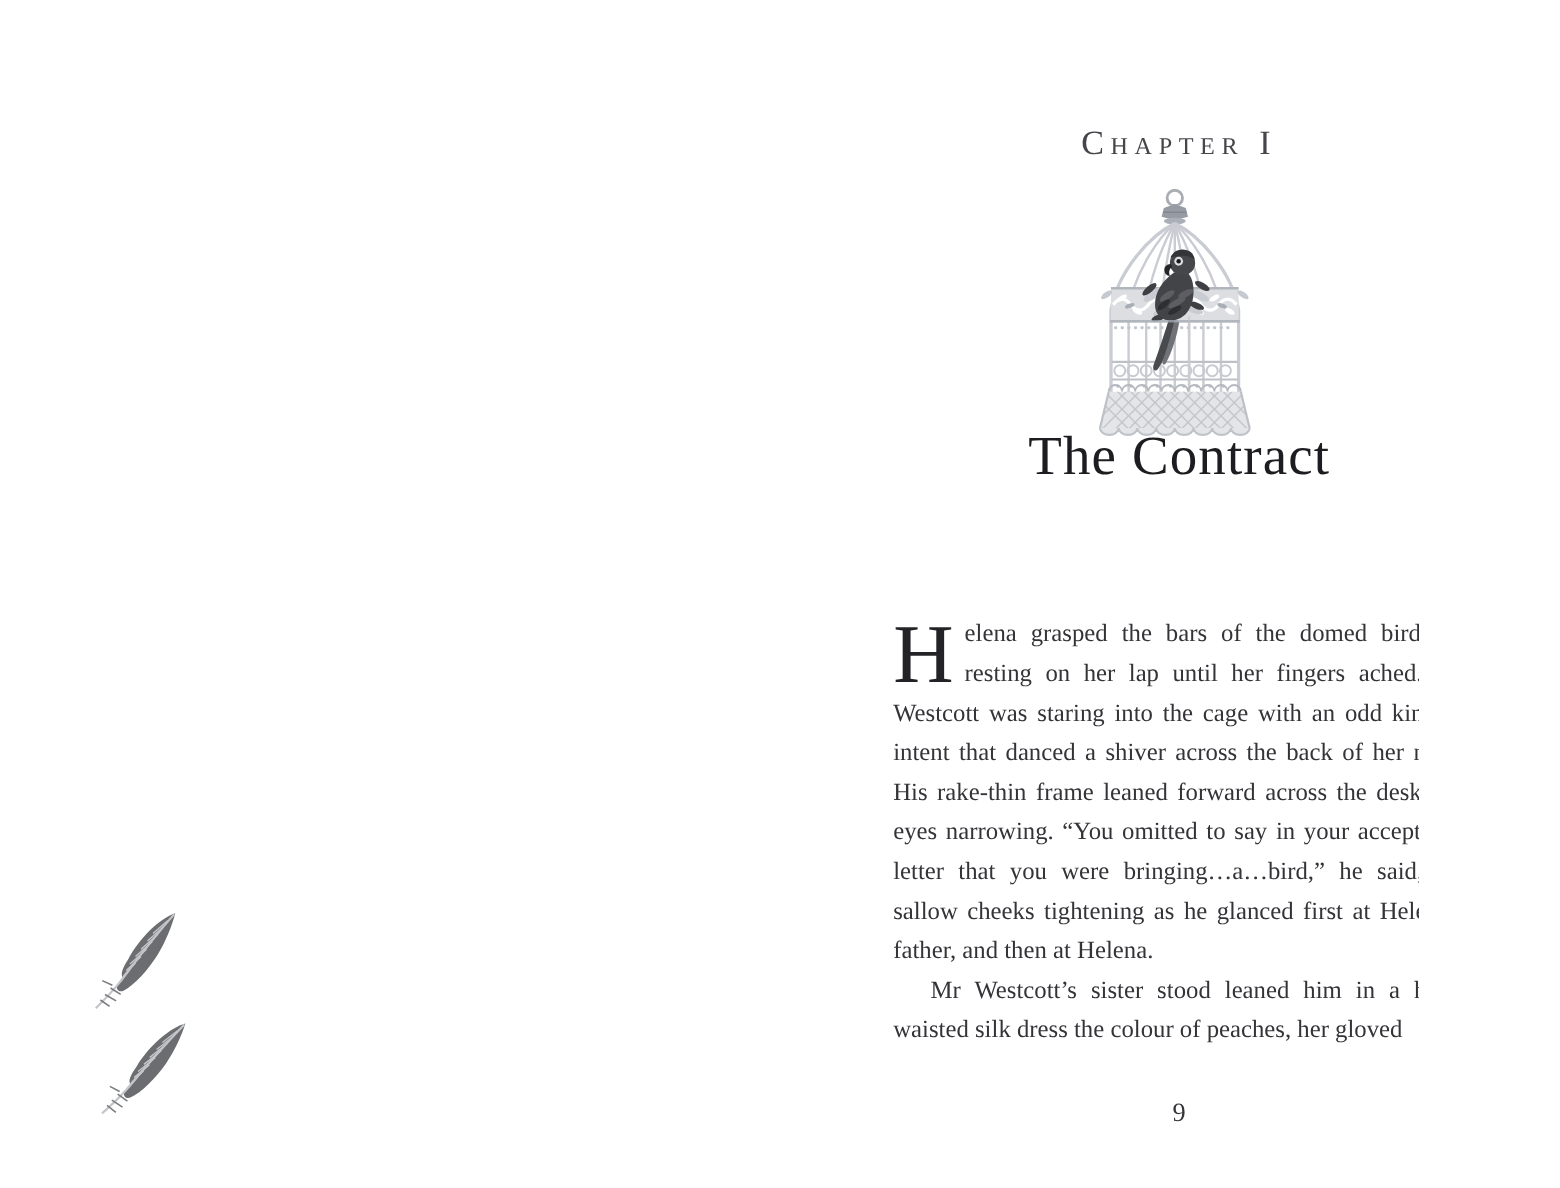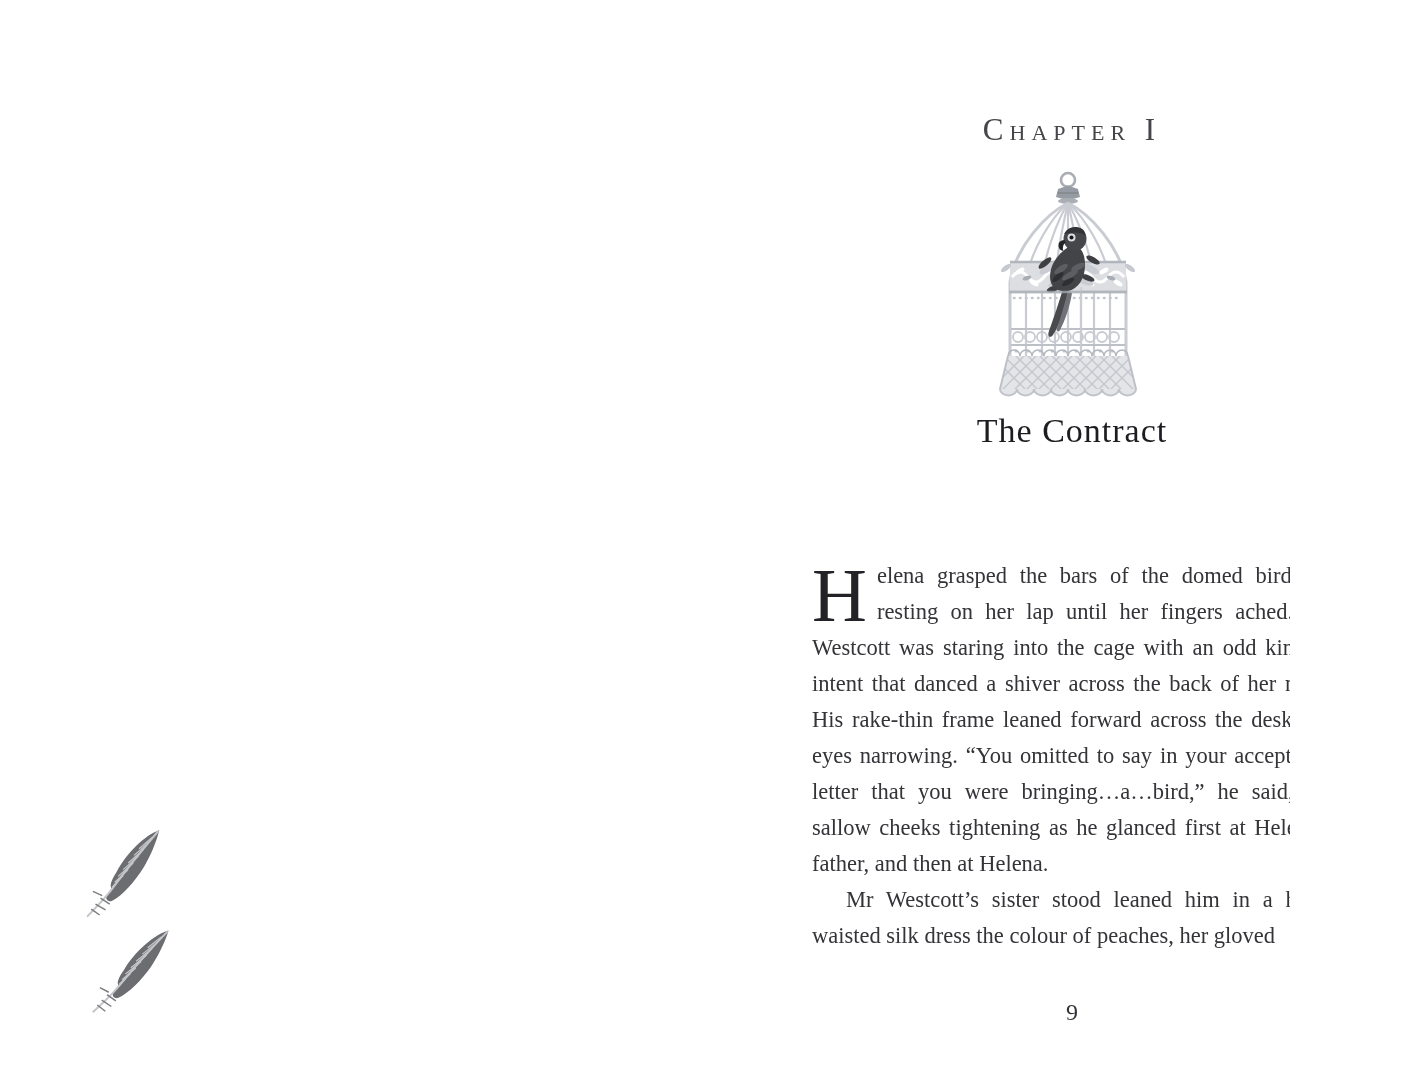--- a/index.html
+++ b/index.html
@@ -6,22 +6,22 @@
   body{width:1418px;height:1080px;font-family:"Liberation Serif","DejaVu Serif",serif;}
   .spread{position:relative;width:1290px;height:1080px;background:#ffffff;overflow:hidden;}
   .page{position:absolute;top:0;height:1080px;background:#ffffff;}
   .page-left{left:0;width:709px;}
   .page-right{left:709px;width:709px;}
 
   
   .chapter-label{position:absolute;left:103px;top:112px;width:520px;text-align:center;
     font-variant:small-caps;font-size:31px;letter-spacing:6px;color:#45454a;}
   .birdcage-wrap{position:absolute;left:289px;top:170px;width:140px;height:228px;}
-  .chapter-title{position:absolute;left:93px;top:412px;width:540px;margin:0;text-align:center;
-    font-weight:normal;font-size:34px;letter-spacing:1px;color:#1d1d21;}
+  .chapter-title{position:absolute;left:93px;top:385px;width:540px;margin:0;text-align:center;
+    font-weight:normal;font-size:50px;letter-spacing:1px;color:#1d1d21;}
   .body-text{position:absolute;left:103px;top:558px;width:521px;font-size:22.5px;
     line-height:36px;text-align:justify;color:#333338;}
   .body-text p{margin:0;}
   .body-text p.indented{text-indent:34px;}
   .dropcap{float:left;font-size:76px;line-height:60px;margin:7px 10px 0 0;color:#232327;}
   .page-number{position:absolute;left:103px;top:999px;width:520px;text-align:center;
     font-size:24px;color:#333338;}
 
   
   .feathers{position:absolute;left:72px;top:822px;width:115px;height:205px;}

